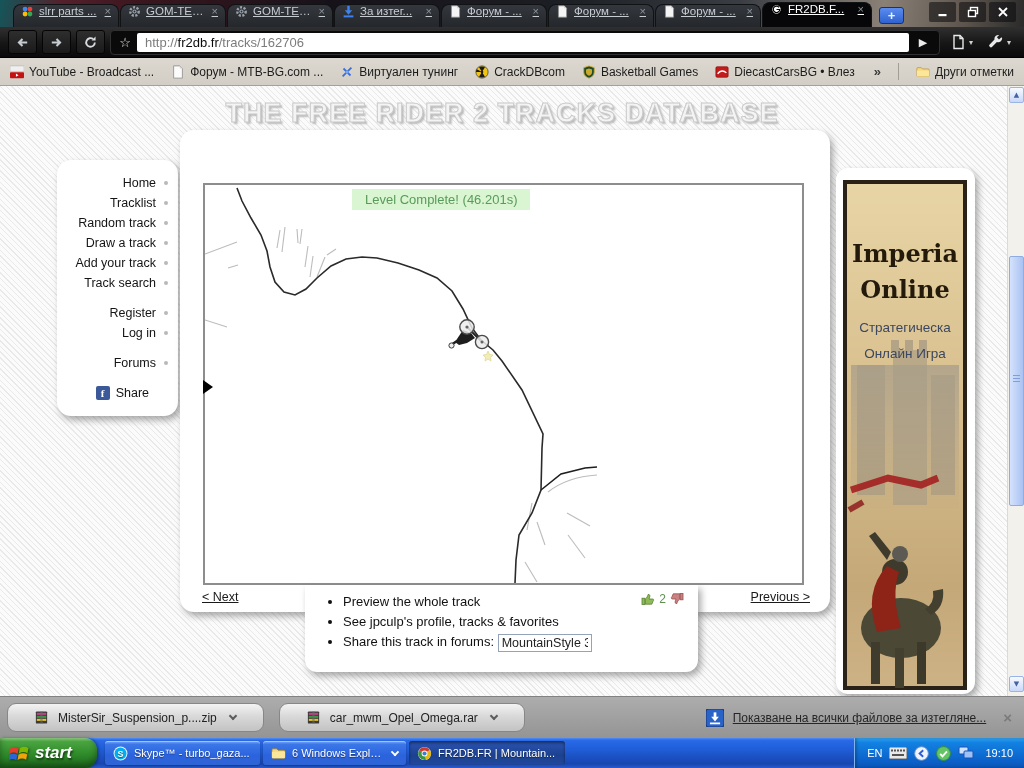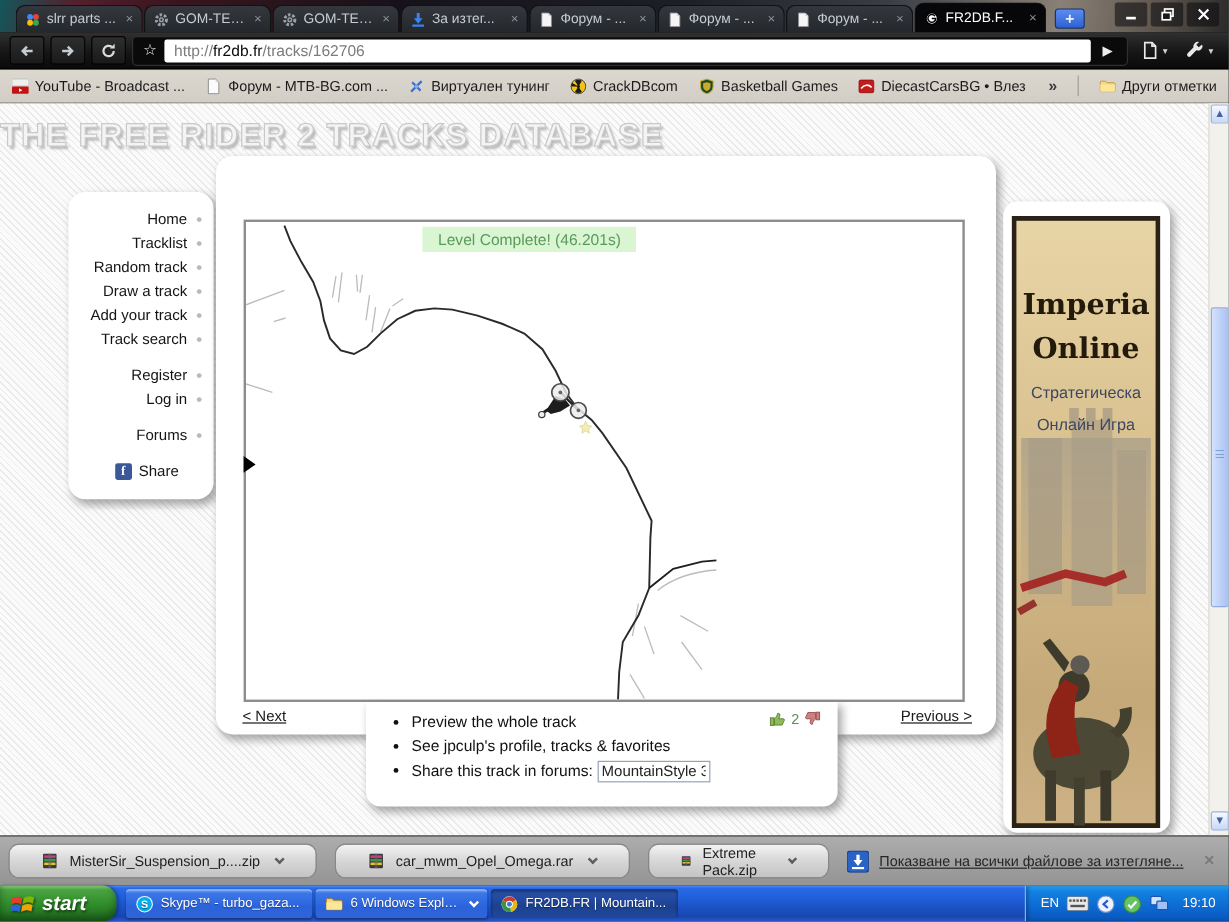--- a/index.html
+++ b/index.html
@@ -7,21 +7,21 @@
     font-family:"Liberation Sans","DejaVu Sans",sans-serif;background:#000;}
   .screen *{box-sizing:border-box;}
   svg{display:block;}
 
   
   .tabstrip{position:absolute;left:0;top:0;width:1024px;height:27px;
     background:linear-gradient(100deg,#14565a 0%,#54202c 6%,#3a161e 14%,#17121a 32%,#1c1f24 55%,#3a3e44 72%,#8a8076 86%,#5e564e 94%,#2a2a2a 100%);
     display:flex;align-items:flex-end;padding-left:13px;}
   .tab{position:relative;width:106px;height:23px;margin-right:1px;border-radius:8px 8px 0 0;
     background:linear-gradient(#34383e,#24272b);border:1px solid #101214;border-bottom:none;
-    display:flex;align-items:center;gap:5px;padding:0 5px 0 7px;color:#c6ccd2;font-size:11.5px;cursor:pointer;}
+    display:flex;gap:5px;padding:0 5px 0 7px;color:#c6ccd2;font-size:11.5px;cursor:pointer;text-decoration:underline;}
   .tab.active{width:110px;height:25px;background:#070709;color:#fff;}
   .tab .tlabel{flex:1;white-space:nowrap;overflow:hidden;text-overflow:ellipsis;}
   .tab .tclose{color:#8d969e;font-size:11px;line-height:10px;padding:1px 2px;}
   .fav{width:13px;height:13px;flex:none;}
   .fav svg{width:13px;height:13px;}
   .newtab{width:25px;height:17px;margin:0 0 3px 6px;border-radius:3px;
     background:linear-gradient(#5b8cf0,#2f62cf);border:1px solid #16346f;color:#eaf1ff;
     font-size:13px;font-weight:bold;line-height:15px;text-align:center;cursor:pointer;}
   .wincontrols{position:absolute;right:8px;top:2px;display:flex;gap:3px;}
   .winbtn{width:27px;height:20px;background:rgba(10,10,12,.55);border-radius:2px;
@@ -53,21 +53,21 @@
     background:linear-gradient(#dcd8d0,#d2cec6);border-bottom:1px solid #a5a199;
     display:flex;align-items:center;gap:17px;padding:0 10px;font-size:12px;color:#1c1c1c;}
   .bkm{display:flex;align-items:center;gap:5px;cursor:pointer;white-space:nowrap;}
   .bkm svg{width:14px;height:14px;}
   .overflow-ch{margin-left:auto;color:#3a3a3a;font-weight:bold;font-size:13px;cursor:pointer;}
   .bdiv{width:1px;height:17px;background:#a29e96;}
 
   
   .pagearea{position:absolute;left:0;top:86px;width:1024px;height:610px;overflow:hidden;
     background:repeating-linear-gradient(45deg,#fbfbfb 0px,#fbfbfb 3px,#e9e9e9 3px,#e9e9e9 4px);}
-  .sitetitle{position:absolute;left:0;top:12px;width:1004px;z-index:0;
+  .sitetitle{position:absolute;left:0;top:12px;width:1004px;text-align:center;z-index:0;
     font-size:27px;font-weight:bold;letter-spacing:1px;color:#f4f4f4;
     -webkit-text-stroke:1px #c9c9c9;text-shadow:2px 2px 2px rgba(170,170,170,.8);}
   .panel{position:absolute;background:#fff;box-shadow:3px 4px 7px rgba(110,110,110,.6);}
   .mainpanel{left:180px;top:44px;width:650px;height:482px;border-radius:14px;z-index:1;}
   .tracktitle-wrap{margin:20px 26px 0;border-bottom:1px solid #8f8f8f;padding-bottom:5px;}
   .tracktitle{margin:0;font-size:13.5px;font-weight:bold;color:#111;}
   .gamecanvas{position:absolute;left:23px;top:53px;width:601px;height:402px;
     border:2px solid #8d8d8d;background:#fff;cursor:pointer;}
   .lvl{position:absolute;left:147px;top:4px;background:#d9f5d2;color:#5a9a5a;
     font-size:13px;padding:3px 13px;white-space:nowrap;}
@@ -561,31 +561,20 @@
       <svg viewBox="0 0 16 16">
           <rect x="2" y="1.5" width="12" height="13" rx="1" fill="#3a3a3a"></rect>
           <rect x="3" y="3" width="10" height="2.2" fill="#d23a8a"></rect>
           <rect x="3" y="6.2" width="10" height="2.2" fill="#2f9e44"></rect>
           <rect x="3" y="9.4" width="10" height="2.2" fill="#e7c41f"></rect>
           <rect x="6.7" y="1.5" width="2.6" height="13" fill="#6a6a6a" opacity=".55"></rect>
         </svg>
       <span>car_mwm_Opel_Omega.rar</span>
       <span class="chev"></span>
     </div>
-    <div class="dlitem">
-      <svg viewBox="0 0 16 16">
-          <rect x="2" y="1.5" width="12" height="13" rx="1" fill="#3a3a3a"></rect>
-          <rect x="3" y="3" width="10" height="2.2" fill="#d23a8a"></rect>
-          <rect x="3" y="6.2" width="10" height="2.2" fill="#2f9e44"></rect>
-          <rect x="3" y="9.4" width="10" height="2.2" fill="#e7c41f"></rect>
-          <rect x="6.7" y="1.5" width="2.6" height="13" fill="#6a6a6a" opacity=".55"></rect>
-        </svg>
-      <span>Extreme Pack.zip</span>
-      <span class="chev"></span>
-    </div>
     <div class="shelf-right">
       <svg viewBox="0 0 16 16">
           <rect width="16" height="16" rx="2.5" fill="#2a63c8" stroke="#16397c" stroke-width="1"></rect>
           <path d="M8 3v4.5" stroke="#fff" stroke-width="2.4"></path>
           <path d="M4.6 6.8l3.4 4.4 3.4-4.4z" fill="#fff"></path>
           <rect x="3.5" y="12" width="9" height="1.6" fill="#fff"></rect>
         </svg>
       <span class="showall">Показване на всички файлове за изтегляне...</span>
       <span class="shelf-close">×</span>
     </div>

